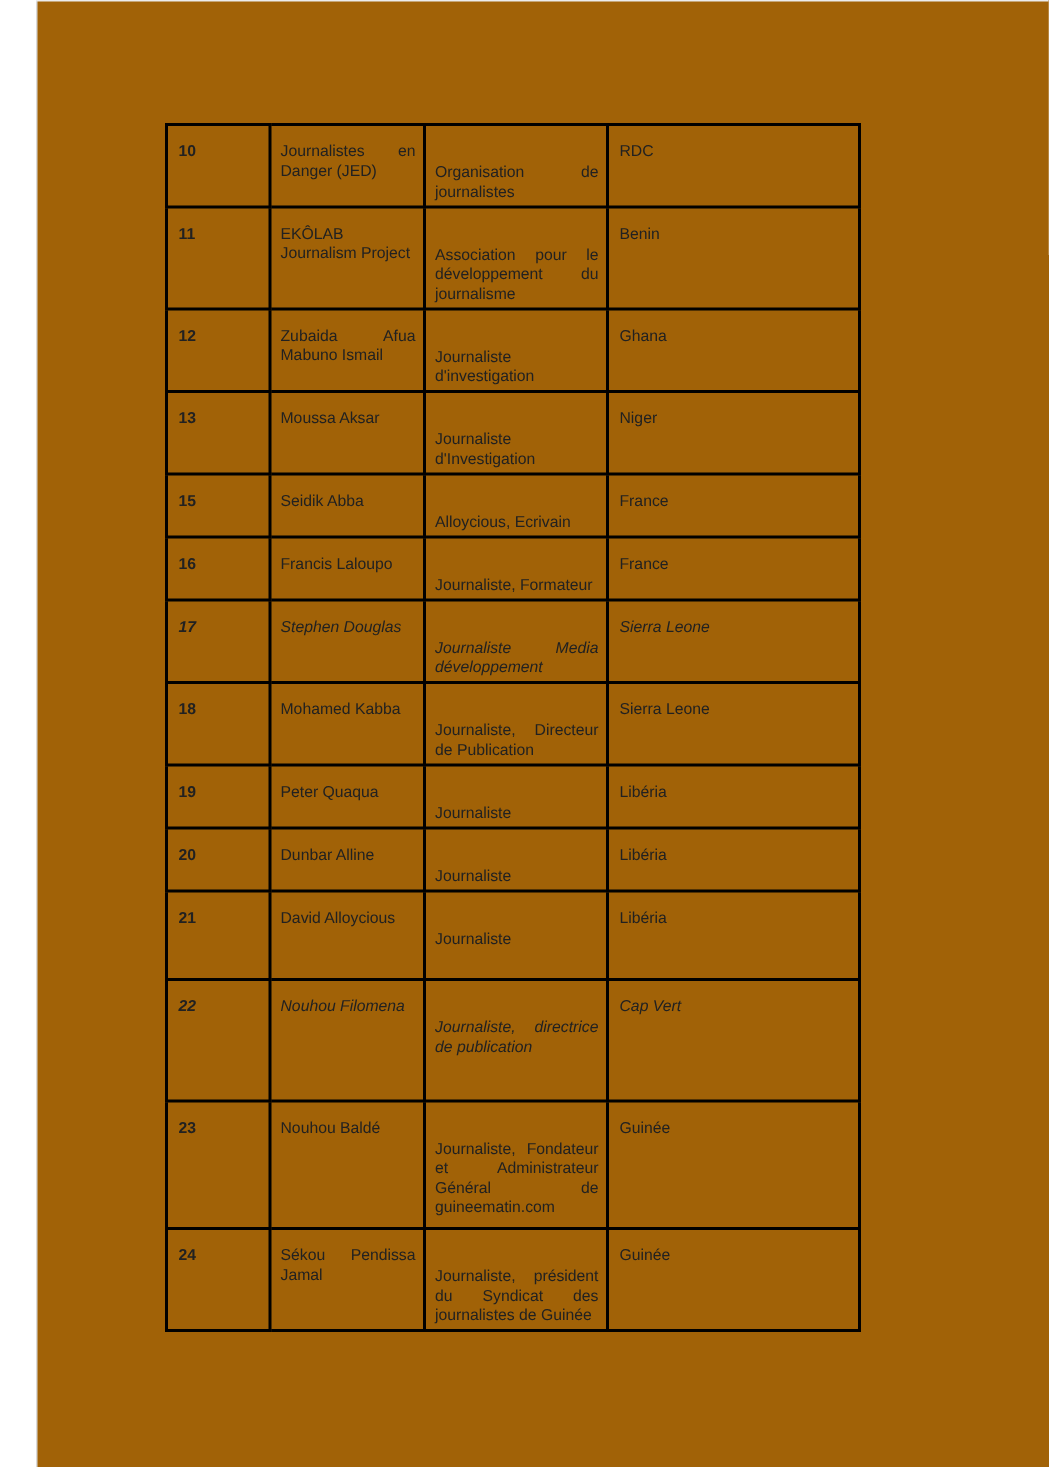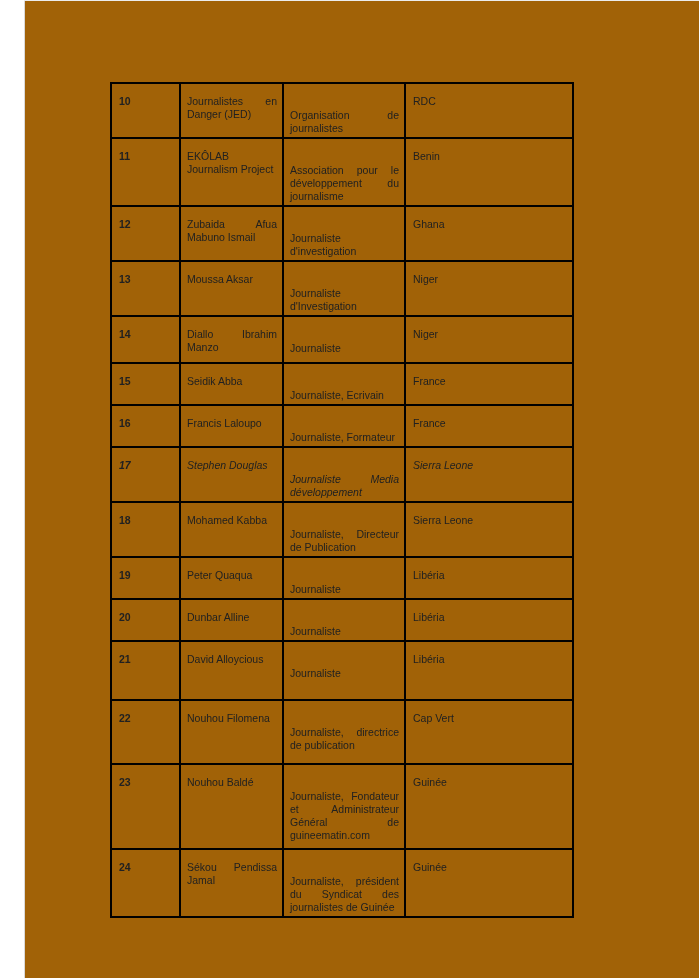--- a/index.html
+++ b/index.html
@@ -114,31 +114,25 @@
     <td class="col-country">Ghana</td>
   </tr>
 
   <tr style="height: 49px;">
     <td class="col-num">13</td>
     <td class="col-name">Moussa Aksar</td>
     <td class="col-role">Journaliste d'Investigation</td>
     <td class="col-country">Niger</td>
   </tr>
 
-  <tr style="height: 47px;">
-    <td class="col-num">14</td>
-    <td class="col-name">Diallo Ibrahim Manzo</td>
-    <td class="col-role">Journaliste</td>
-    <td class="col-country">Niger</td>
-  </tr>
 
   <tr style="height: 35px;">
     <td class="col-num">15</td>
     <td class="col-name">Seidik Abba</td>
-    <td class="col-role">Journaliste, Ecrivain</td>
+    <td class="col-role">Alloycious, Ecrivain</td>
     <td class="col-country">France</td>
   </tr>
 
   <tr style="height: 30px;">
     <td class="col-num">16</td>
     <td class="col-name">Francis Laloupo</td>
     <td class="col-role">Journaliste, Formateur</td>
     <td class="col-country">France</td>
   </tr>
 
@@ -170,21 +164,21 @@
     <td class="col-country">Libéria</td>
   </tr>
 
   <tr style="height: 59px;">
     <td class="col-num">21</td>
     <td class="col-name">David Alloycious</td>
     <td class="col-role">Journaliste</td>
     <td class="col-country">Libéria</td>
   </tr>
 
-  <tr style="height: 64px;">
+  <tr style="height: 81px; font-style: italic;">
     <td class="col-num">22</td>
     <td class="col-name">Nouhou Filomena</td>
     <td class="col-role">Journaliste, directrice de publication</td>
     <td class="col-country">Cap Vert</td>
   </tr>
 
   <tr style="height: 85px;">
     <td class="col-num">23</td>
     <td class="col-name">Nouhou Baldé</td>
     <td class="col-role">Journaliste, Fondateur et Administrateur Général de guineematin.com</td>

